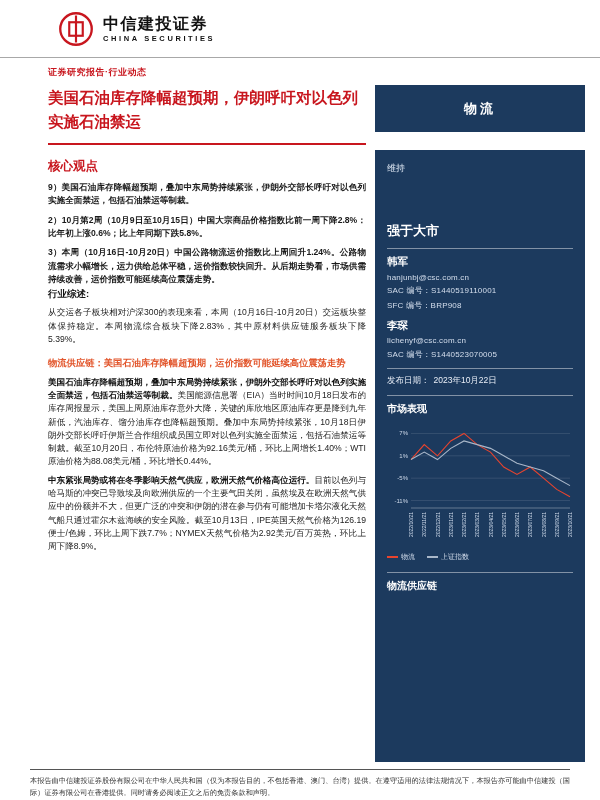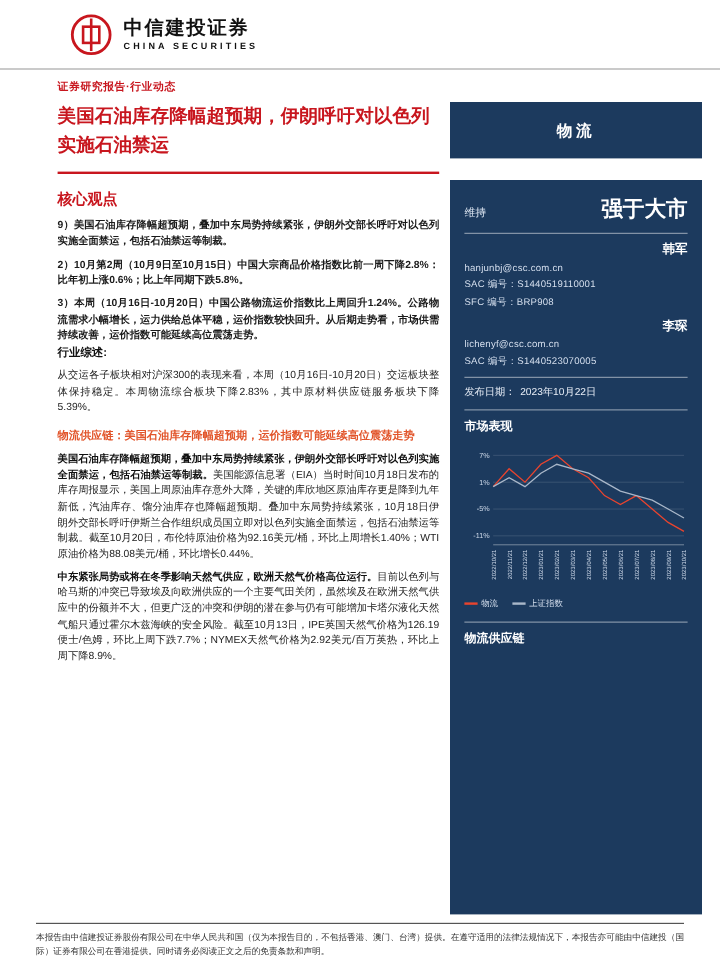--- a/index.html
+++ b/index.html
@@ -26,25 +26,25 @@
   .body-text{font-size:8.6px;line-height:1.55;text-align:justify;color:#222;margin-top:5px;}
   .orange-heading{color:#e2552b;font-size:9.3px;font-weight:700;line-height:1.55;margin-top:10px;text-align:justify;}
   .lead-bold{font-weight:700;color:#111;}
 
   
   .industry-tag{position:absolute;left:375px;top:85px;width:210px;height:47px;background:#1c3a5e;
                 color:#ffffff;display:flex;align-items:center;justify-content:center;
                 font-size:13px;font-weight:700;letter-spacing:3px;box-sizing:border-box;}
   .sidebar{position:absolute;left:375px;top:150px;width:210px;height:612px;background:#1c3a5e;
            color:#e8eef7;padding:12px 12px;box-sizing:border-box;font-size:8.5px;}
-  .rating-row{display:flex;justify-content:space-between;align-items:baseline;}
+  .rating-row{display:flex;justify-content:space-between;align-items:baseline;flex-direction:column;}
   .rating-action{font-size:9px;color:#dfe8f4;}
-  .rating-value{font-size:18px;font-weight:700;color:#ffffff;}
+  .rating-value{font-size:13px;font-weight:700;color:#ffffff;margin-top:47px;}
   .sb-hr{border-top:1px solid rgba(255,255,255,.45);margin:8px 0 6px;}
-  .analyst-name{font-weight:700;font-size:10.5px;color:#ffffff;margin-top:6px;text-align:right;}
+  .analyst-name{font-weight:700;font-size:10.5px;color:#ffffff;margin-top:6px;}
   .analyst-line{font-size:8px;color:#d5dfee;margin-top:3.5px;letter-spacing:.2px;}
   .date-row{display:flex;gap:4px;font-size:8.5px;color:#e8eef7;margin:2px 0;}
   .sb-heading{font-weight:700;font-size:10px;color:#ffffff;margin:2px 0 2px;}
   .market-chart{margin-top:4px;}
   .legend{display:flex;gap:12px;align-items:center;font-size:7px;color:#d5dfee;margin-top:0;}
   .legend-item{display:flex;align-items:center;}
   .legend-swatch{display:inline-block;width:11px;height:2px;margin-right:3px;}
 
   
   .footer{position:absolute;left:30px;right:30px;top:769px;border-top:1px solid #555;

